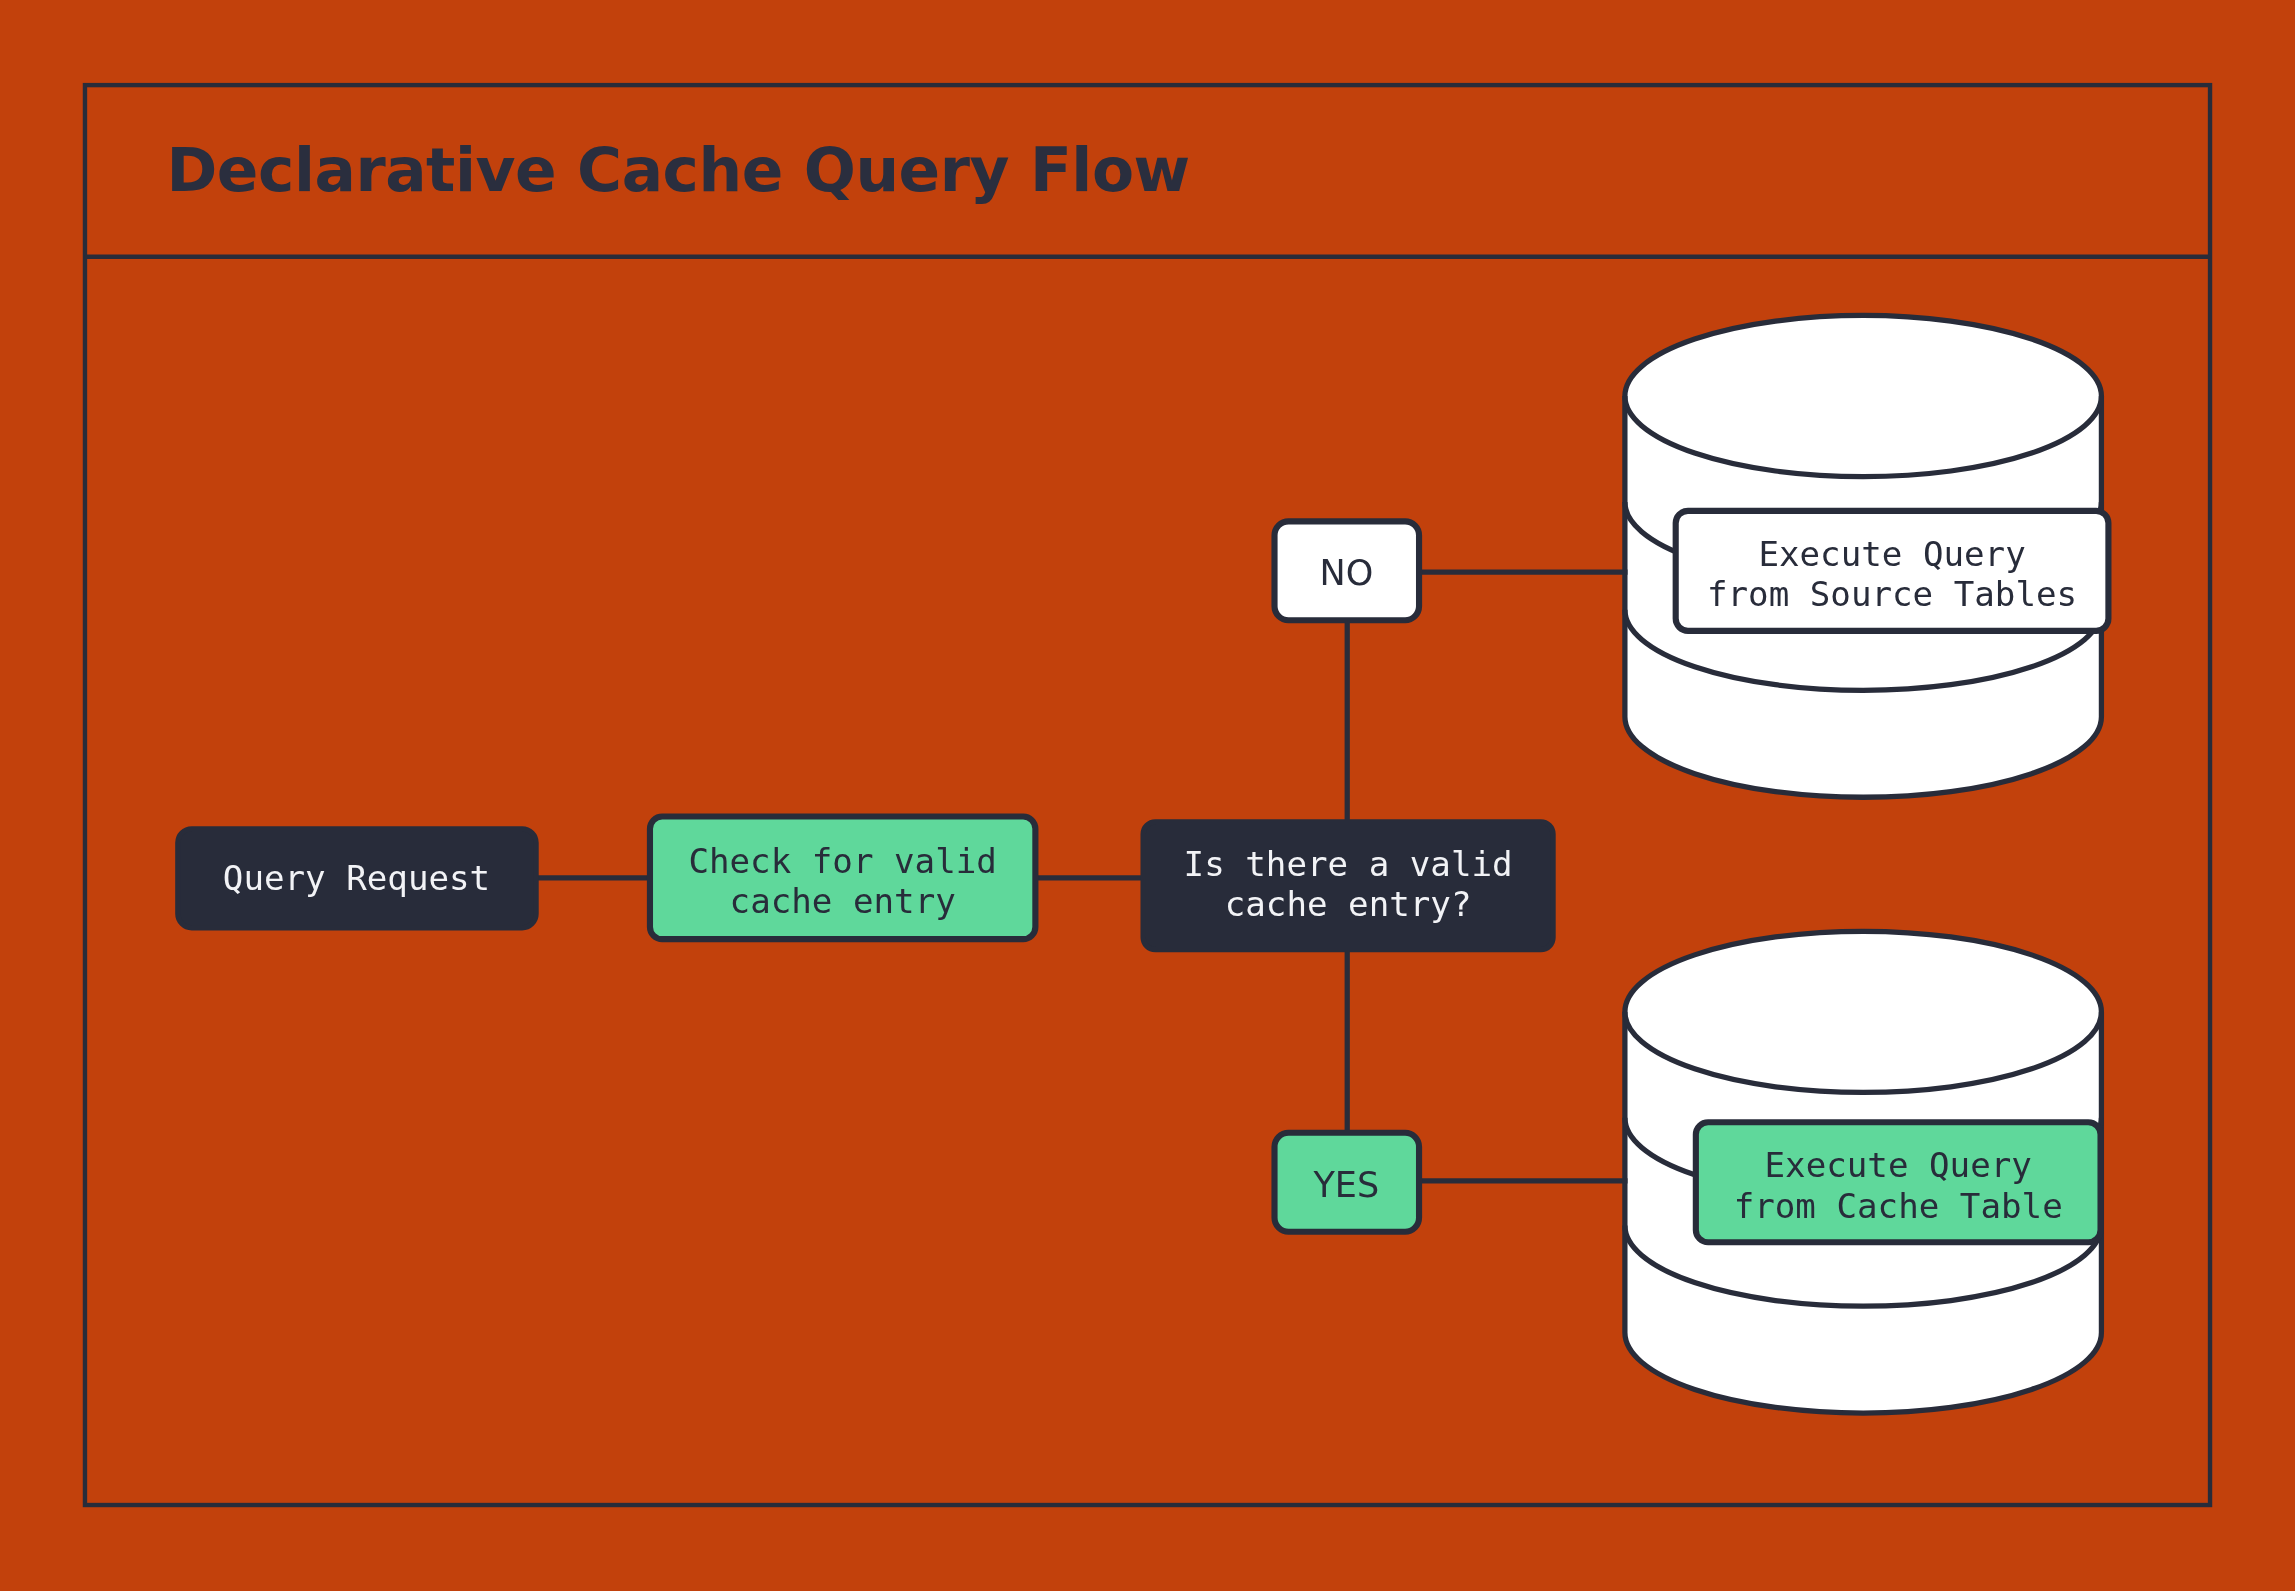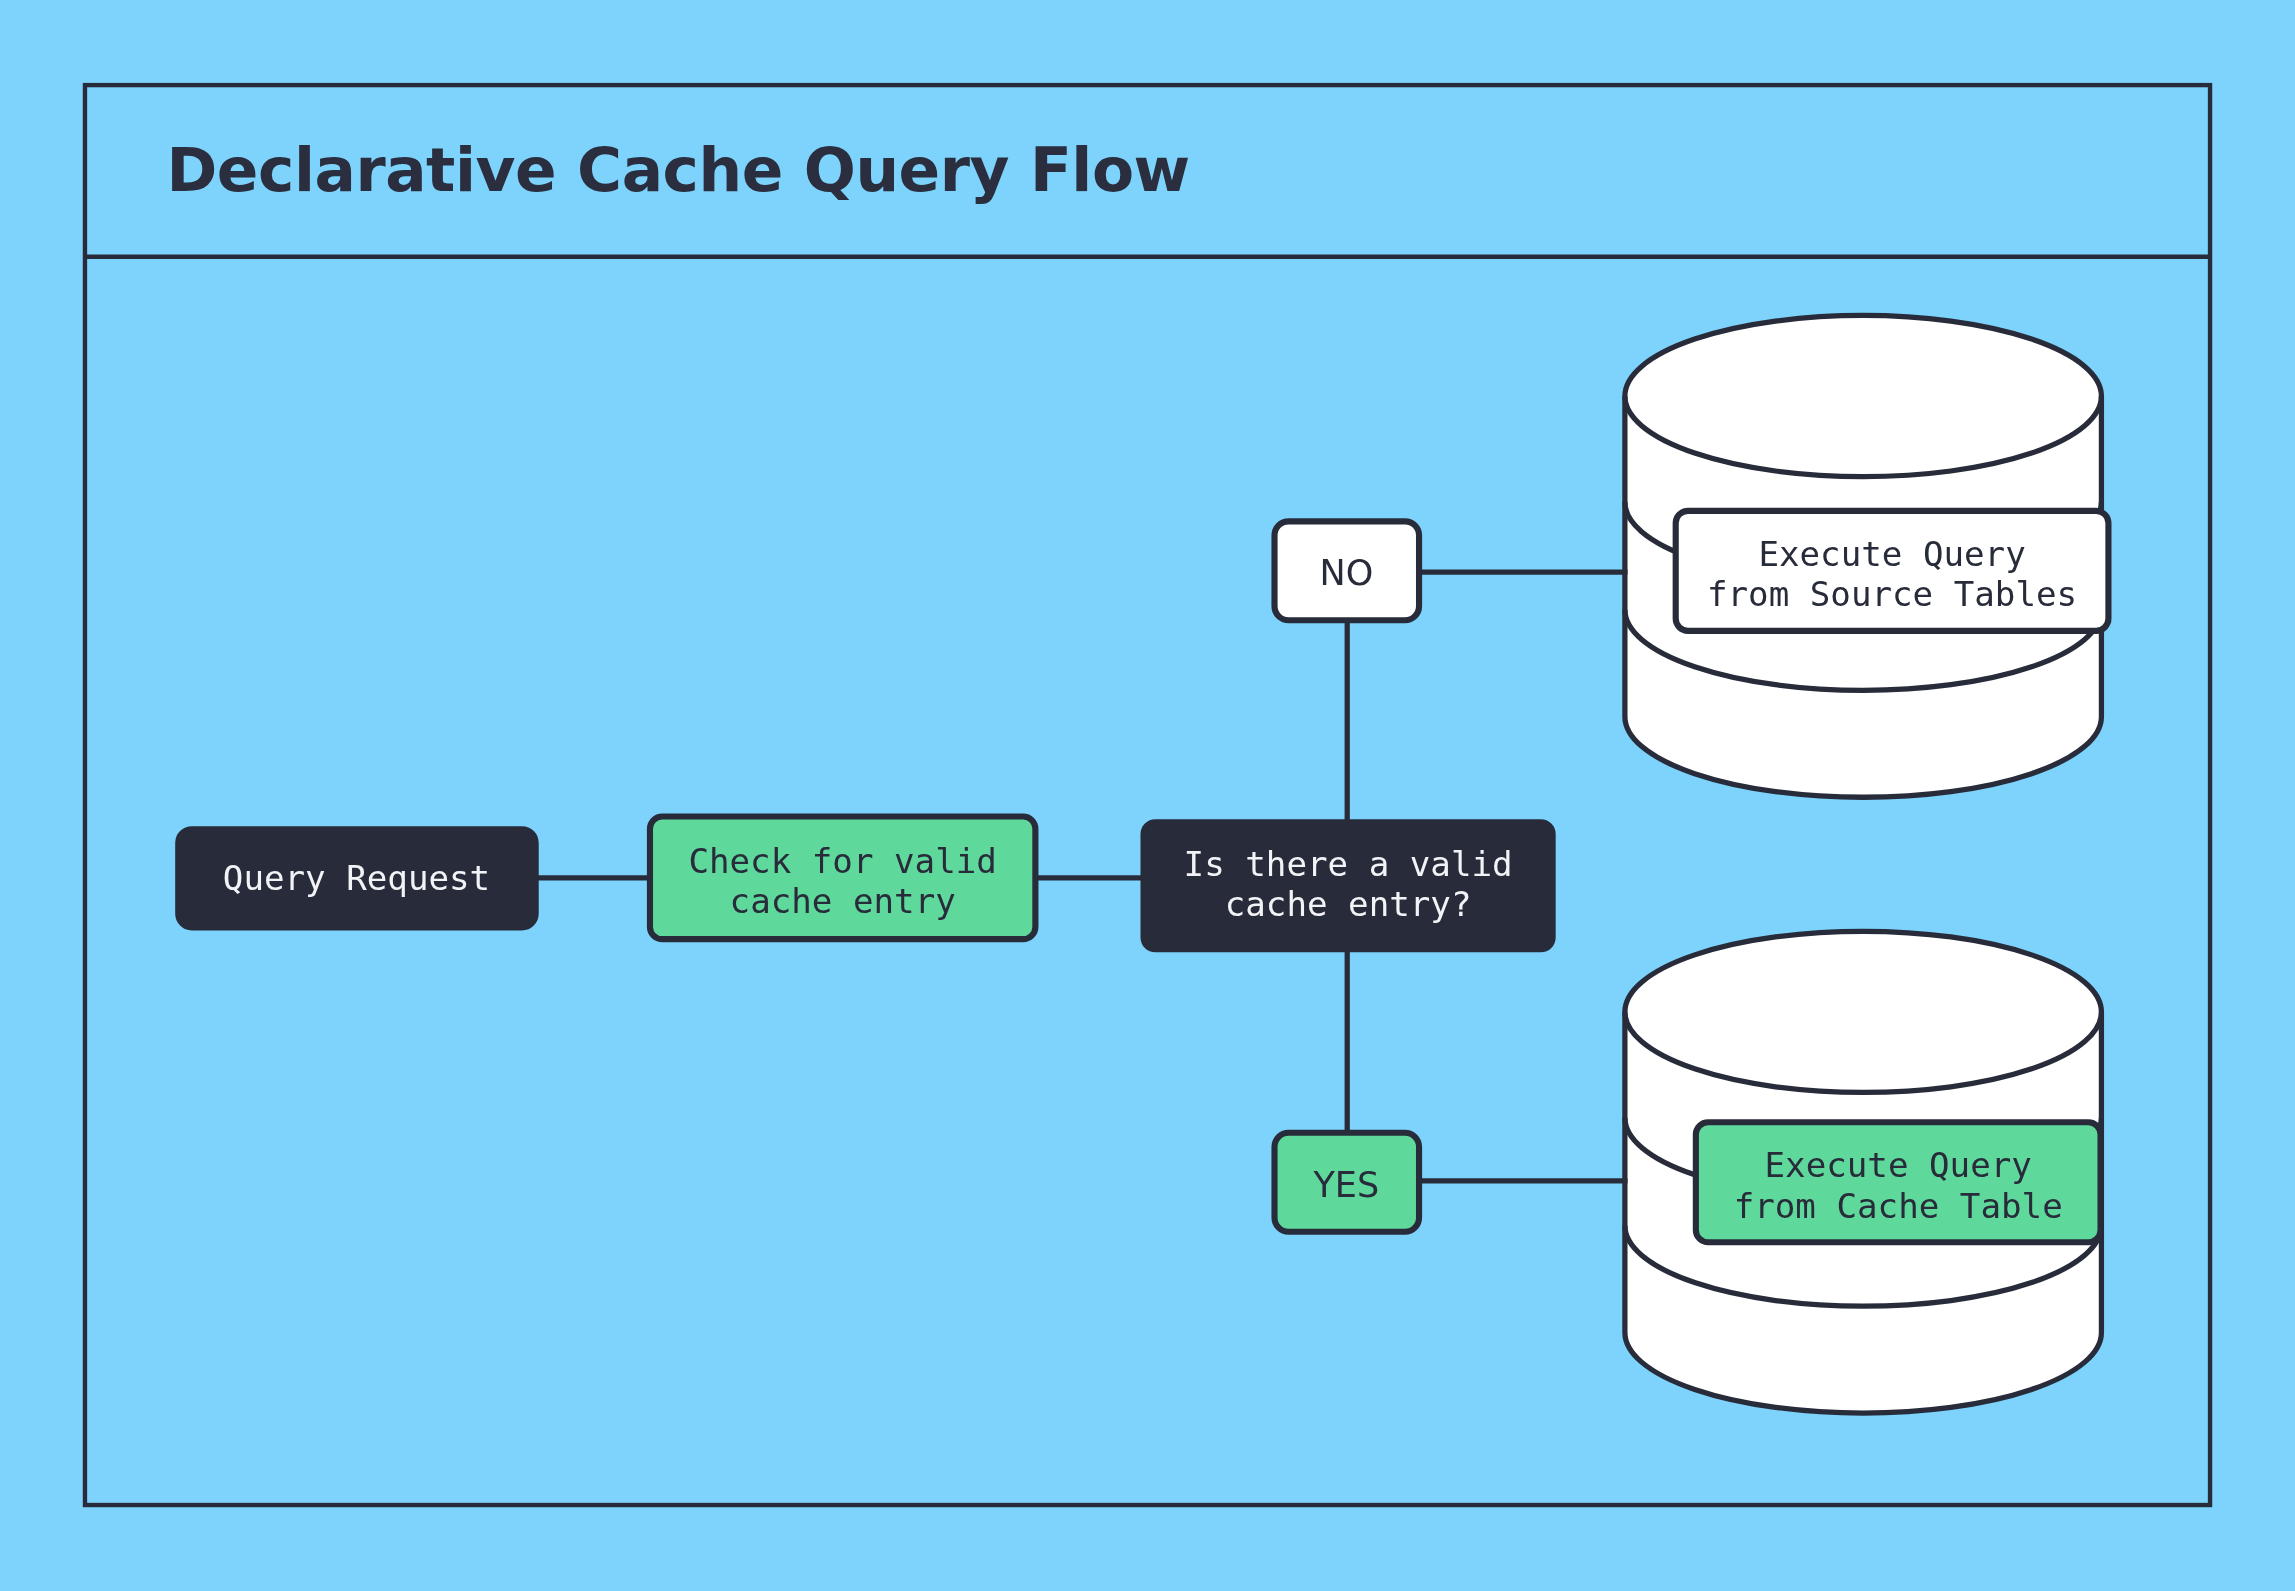--- a/index.html
+++ b/index.html
@@ -10,21 +10,21 @@
   body {
     width: 2295px;
     height: 1591px;
     font-family: "Liberation Sans", sans-serif;
     overflow: hidden;
   }
   #stage {
     position: relative;
     width: 2295px;
     height: 1591px;
-    background: #7dd3fc;
+    background: #c2410c;
   }
   svg.diagram {
     position: absolute;
     top: 0;
     left: 0;
     width: 2295px;
     height: 1591px;
   }
   .frame-rect {
     fill: none;

